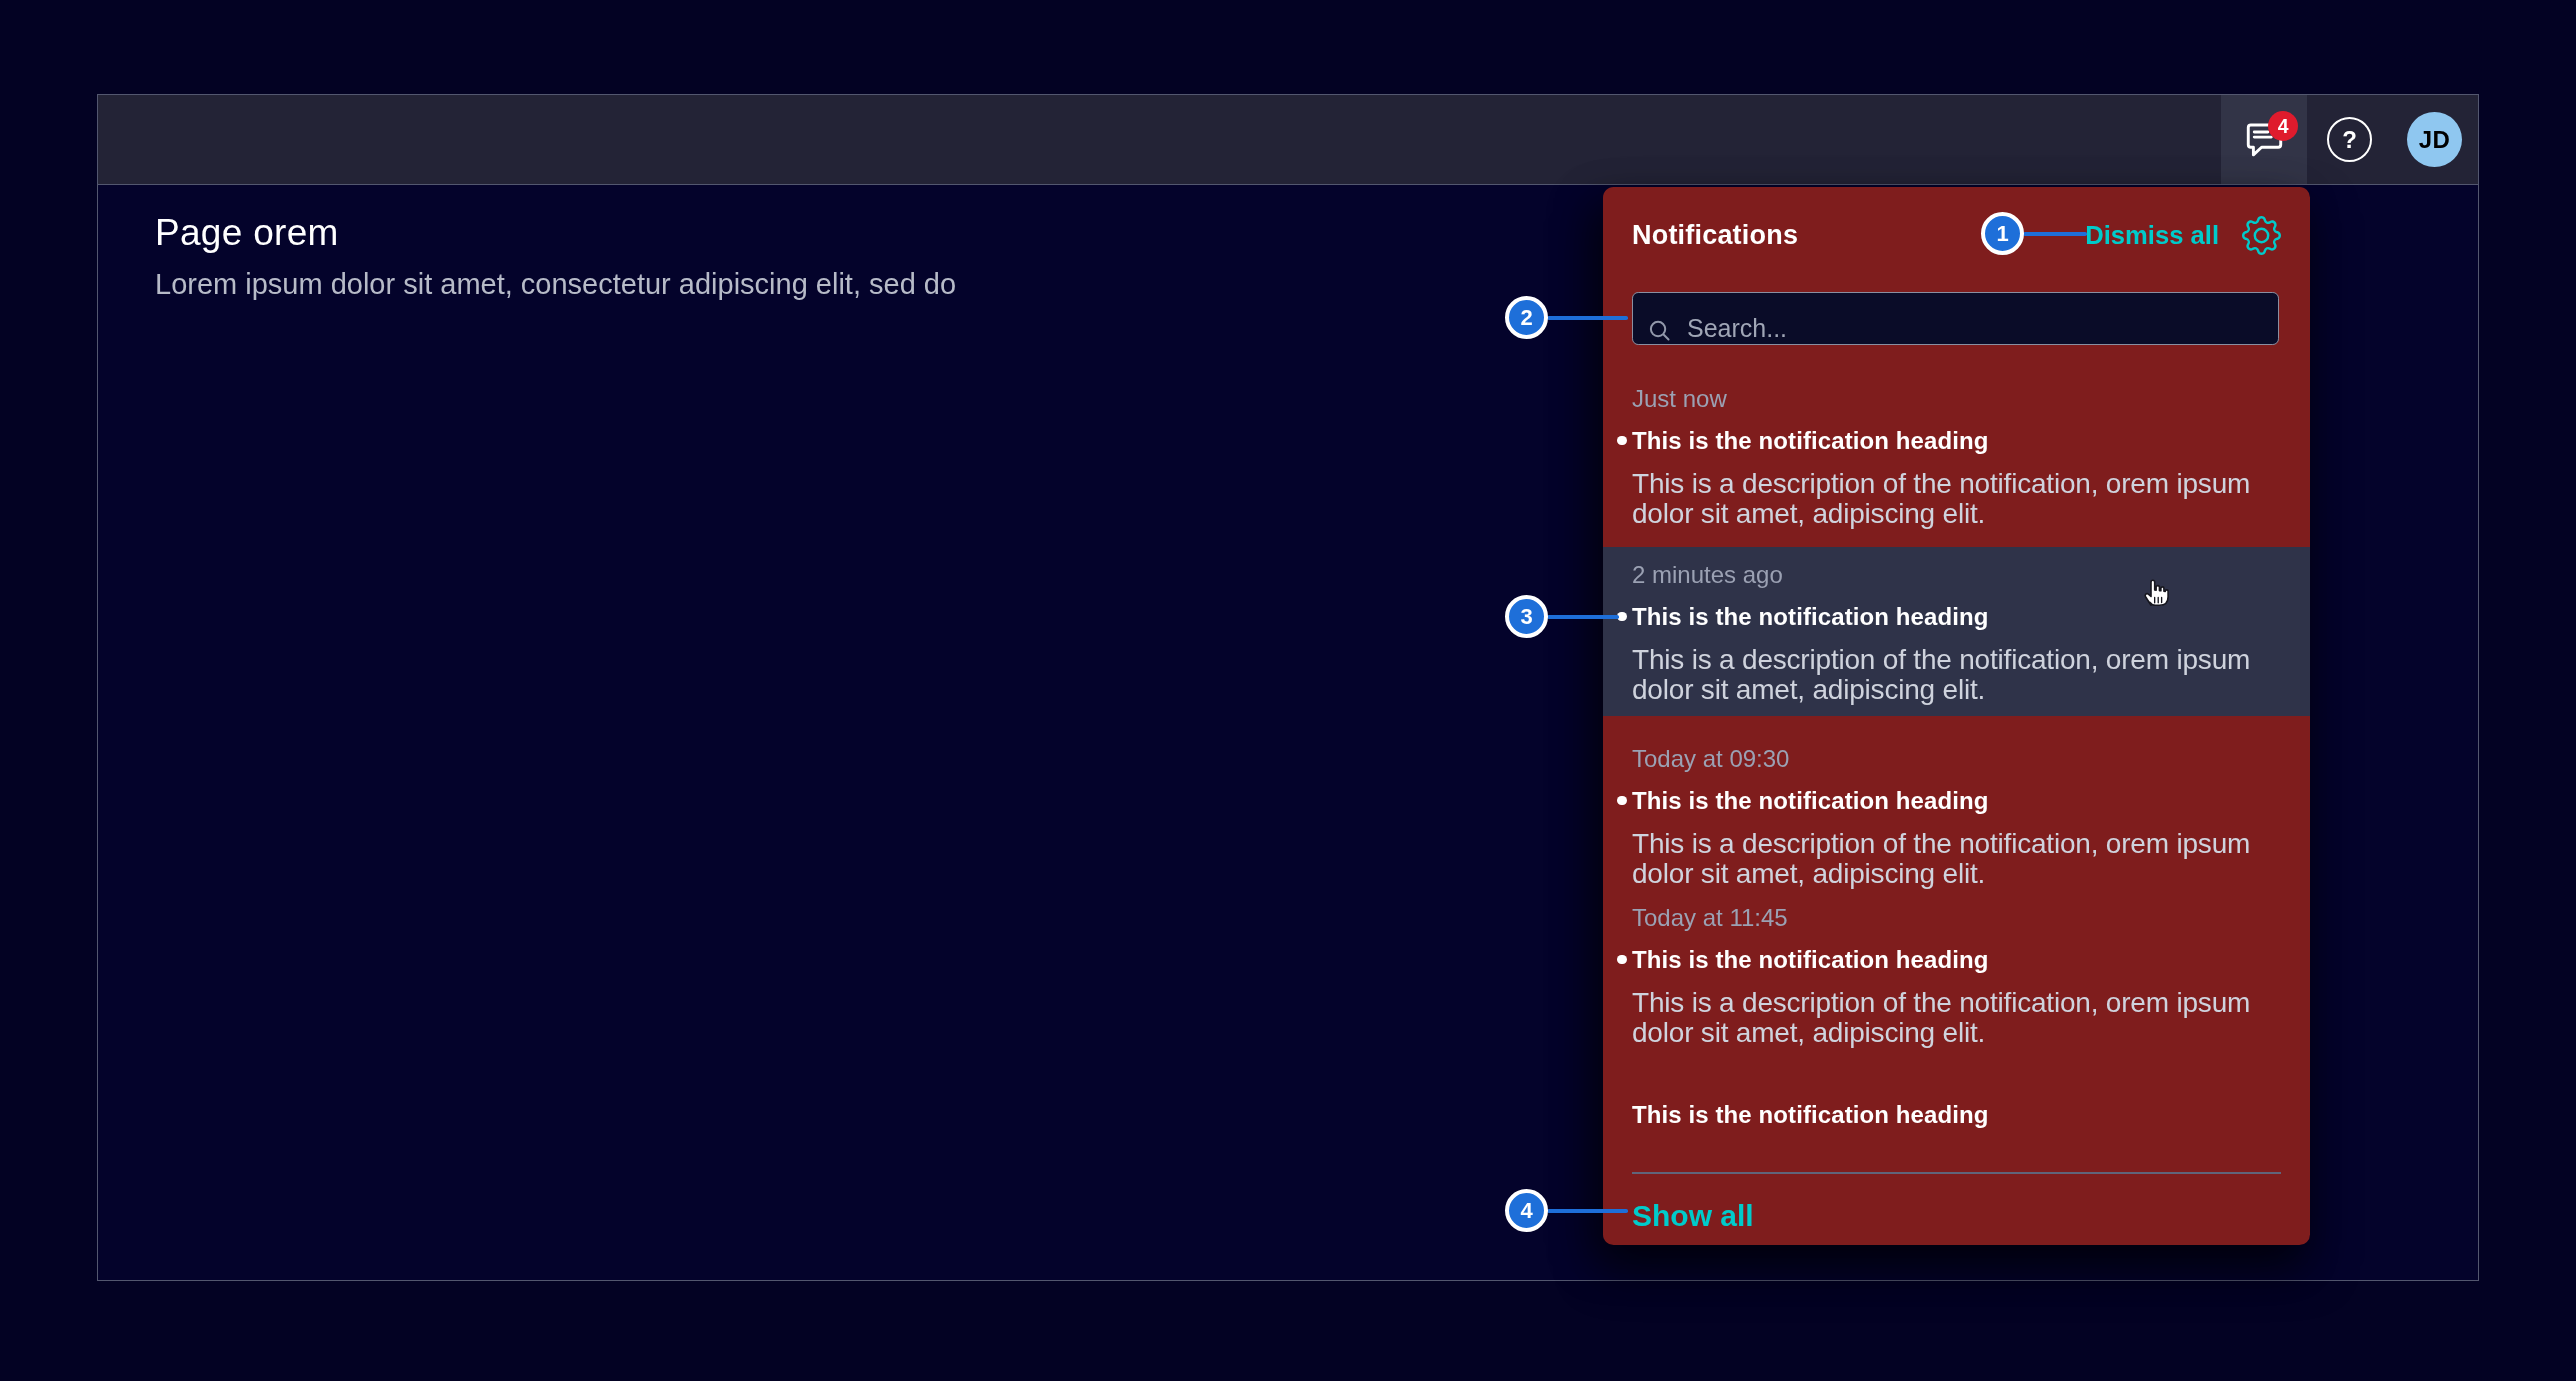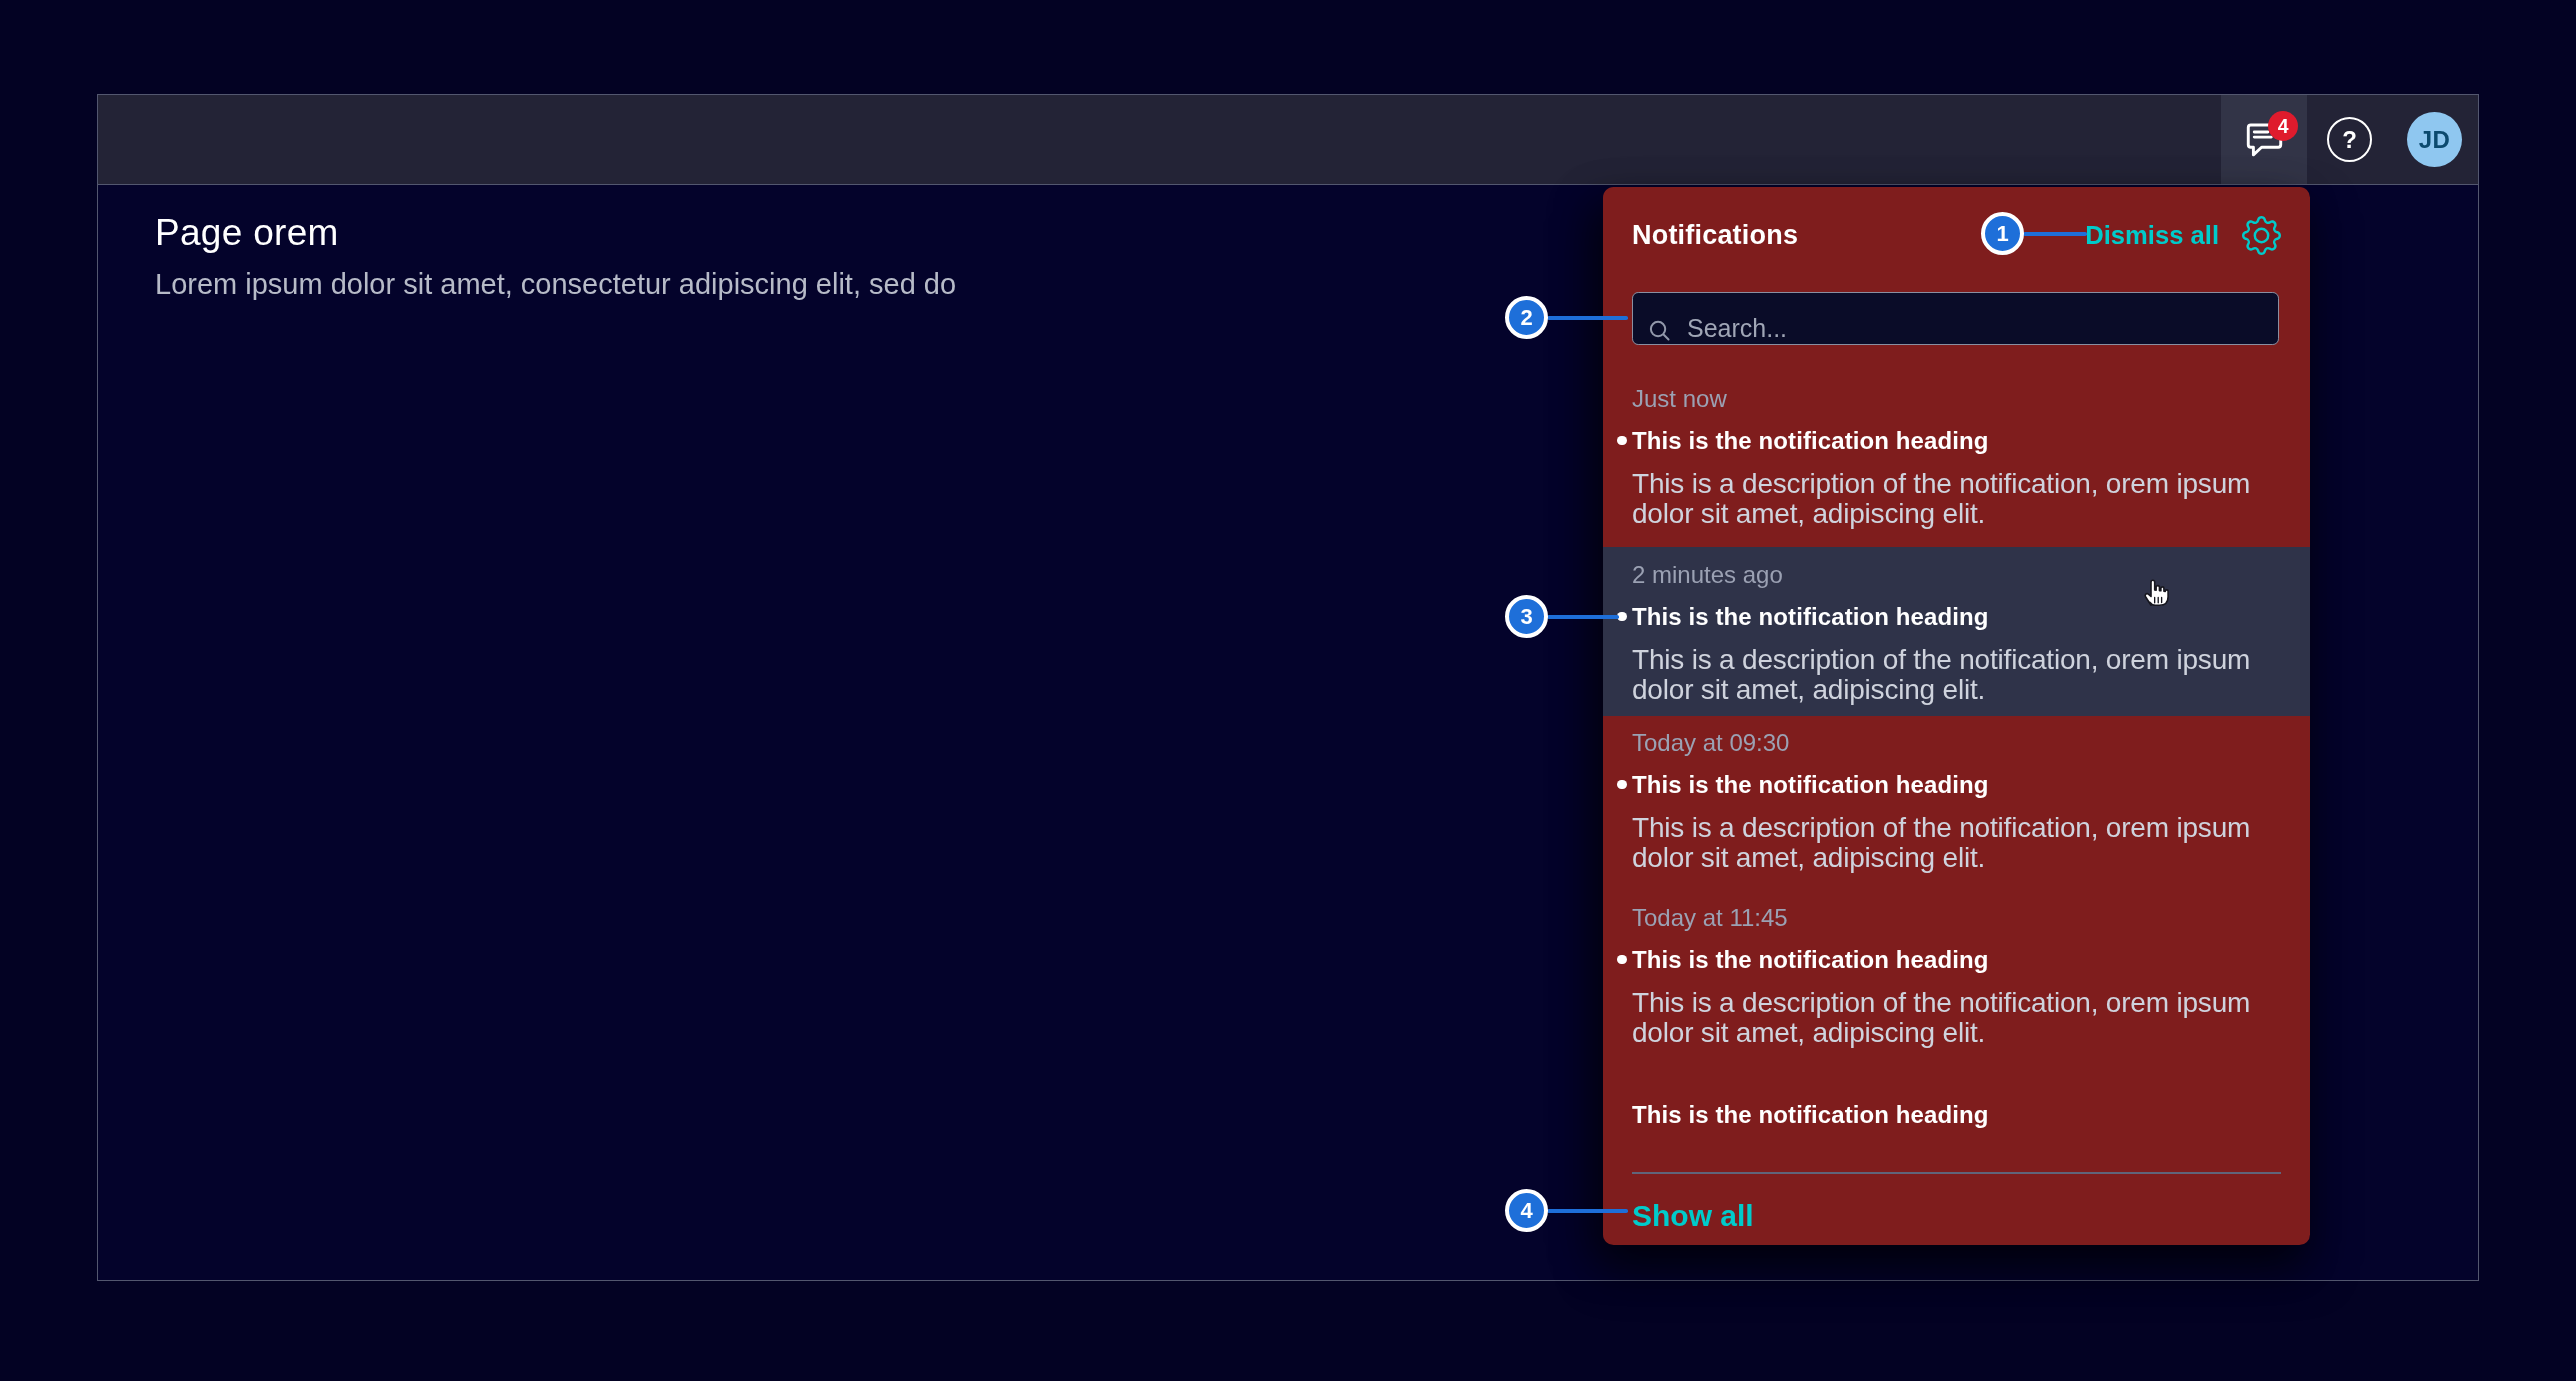--- a/index.html
+++ b/index.html
@@ -29,21 +29,21 @@
     box-sizing:border-box;padding:0 5.3px;border-radius:15px;background:#DF1B2D;
     color:#fff;font-size:19.4px;font-weight:700;display:flex;align-items:center;justify-content:center;
   }
   .iconbtn.help{width:85px;}
   .help-ring{
     width:41px;height:41px;border:2.6px solid #fff;border-radius:50%;
     color:#fff;font-size:24px;font-weight:600;display:flex;align-items:center;justify-content:center;
   }
   .avatar{
     width:55px;height:55px;border-radius:50%;background:#8FC7F0;border:none;
-    color:#0c4a6e;font-size:24px;font-weight:700;display:flex;align-items:center;justify-content:center;
+    color:#000000;font-size:24px;font-weight:700;display:flex;align-items:center;justify-content:center;
     margin-left:15px;cursor:pointer;letter-spacing:0.4px;
   }
   .page-title{
     position:absolute;left:57px;top:115px;margin:0;
     font-size:37px;font-weight:300;color:#FFFFFF;line-height:46px;letter-spacing:0.3px;
   }
   .page-subtitle{
     position:absolute;left:57px;top:173px;margin:0;
     font-size:29px;font-weight:400;color:#B7BBC8;line-height:32px;
   }
@@ -161,21 +161,21 @@
 
     <div class="nitem hovered" style="top:360px;">
       <div class="ntime">2 minutes ago</div>
       <div class="nhead">
         <span class="ndot"></span>
         <span class="nheadtext">This is the notification heading</span>
       </div>
       <div class="ndesc">This is a description of the notification, orem ipsum dolor sit amet, adipiscing elit.</div>
     </div>
 
-    <div class="nitem" style="top:528px;">
+    <div class="nitem" style="top:544px;">
       <div class="ntime">Today at 09:30</div>
       <div class="nhead">
         <span class="ndot"></span>
         <span class="nheadtext">This is the notification heading</span>
       </div>
       <div class="ndesc">This is a description of the notification, orem ipsum dolor sit amet, adipiscing elit.</div>
     </div>
 
     <div class="nitem" style="top:703px;">
       <div class="ntime">Today at 11:45</div>

